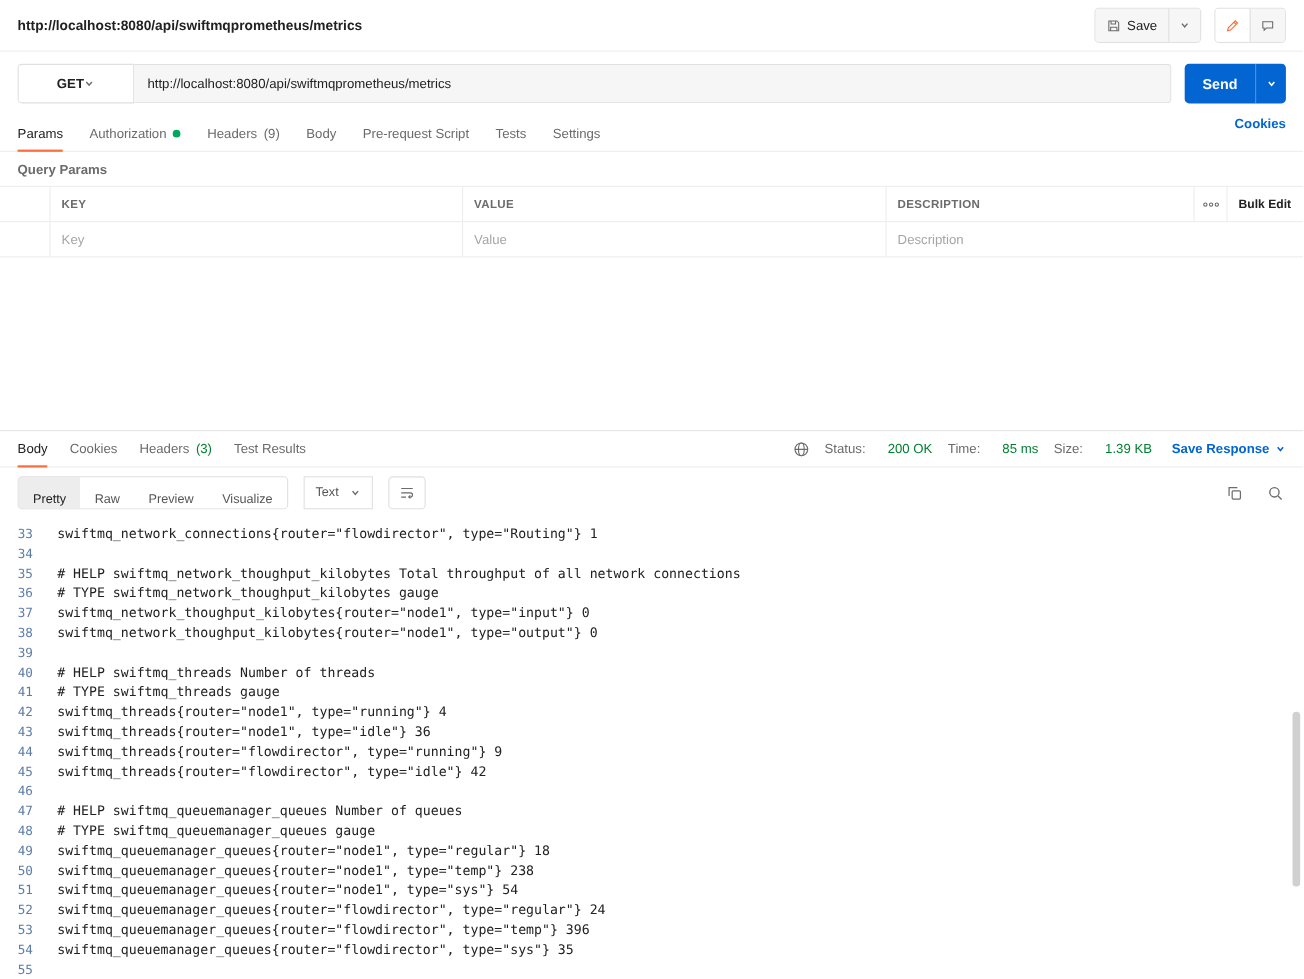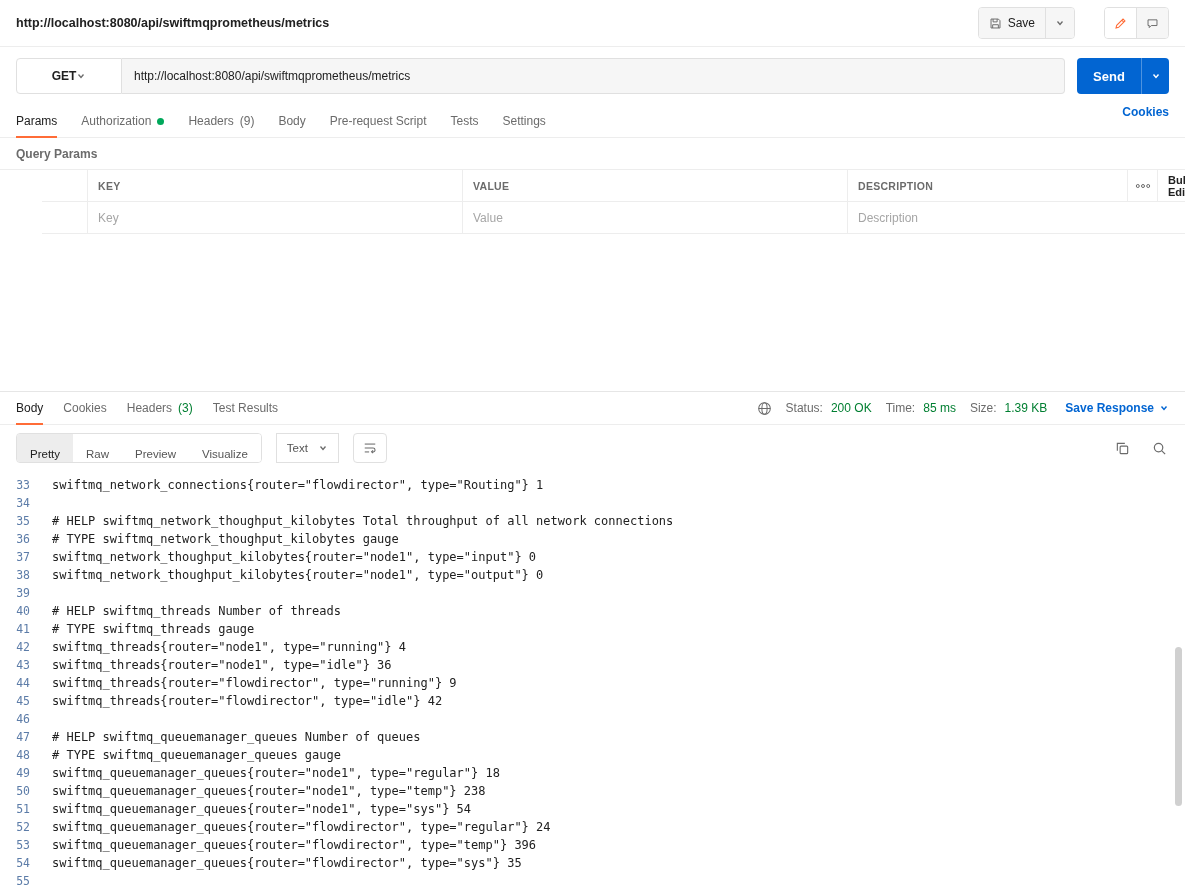--- a/index.html
+++ b/index.html
@@ -3,21 +3,21 @@
 <meta charset="utf-8">
 <style>
   * { margin:0; padding:0; box-sizing:border-box; }
   html,body { background:#fff; }
   body { font-family:"Liberation Sans", sans-serif; color:#212121; }
   .app { position:relative; width:1185px; height:890px; background:#fff; overflow:hidden; display:flex; flex-direction:column; }
 
   
   .topbar { height:47px; flex:0 0 47px; display:flex; align-items:center; padding:0 16px; border-bottom:1px solid #EDEDED; }
   .topbar-title { font-size:12.5px; font-weight:700; color:#212121; }
-  .topbar-right { margin-left:auto; display:flex; gap:29px; }
+  .topbar-right { margin-left:auto; display:flex; gap:12px; }
   .btn-group { display:flex; border:1px solid #E0E0E0; border-radius:4px; overflow:hidden; }
   .gbtn { display:flex; align-items:center; gap:6px; padding:0 10px; height:30px; background:#F6F6F6; font-size:12px; color:#212121; border:none; cursor:pointer; font-family:inherit; }
   .gbtn + .gbtn { border-left:1px solid #E0E0E0; }
   .gbtn.icon-only { padding:0 9px; }
   .gbtn.cell-white { background:#FFFFFF; }
   .icon { display:inline-flex; align-items:center; justify-content:center; color:#6B6B6B; }
 
   
   .request-row { flex:0 0 58px; display:flex; align-items:center; padding:0 16px; }
   .method-select { width:106px; height:36px; border:1px solid #E0E0E0; border-radius:4px 0 0 4px; display:flex; align-items:center; justify-content:center; padding:0 12px; font-size:12px; font-weight:600; background:#fff; cursor:pointer; }
@@ -33,21 +33,21 @@
   .tab.active { color:#212121; }
   .tab.active::after { content:""; position:absolute; left:0; right:0; bottom:-1px; height:2px; background:var(--accent-orange,#FF6C37); }
   .tab .count { color:#6B6B6B; }
   .tab .count.green { color:var(--success-green,#007F31); }
   .dot { width:7px; height:7px; border-radius:50%; background:var(--auth-dot-green,#00A85B); }
   .cookies-link { margin-left:auto; color:var(--primary-blue,#0265D2); font-size:12px; font-weight:600; cursor:pointer; }
 
   
   .qp-label-row { flex:0 0 31px; display:flex; align-items:center; padding:0 16px; }
   .qp-label { font-size:12px; font-weight:600; color:#6B6B6B; }
-  .param-table { flex:0 0 65px; border-top:1px solid #EDEDED; font-size:12px;padding-left:42px; }
+  .param-table { flex:0 0 65px; border-top:1px solid #EDEDED; font-size:12px; }
   .pt-row { display:flex; align-items:stretch; border-bottom:1px solid #EDEDED; }
   .pt-row.header { height:32px; }
   .pt-row.input { height:32px; }
   .pt-cell { display:flex; align-items:center; padding:0 10px; border-left:1px solid #EDEDED; overflow:hidden; }
   .pt-cell.first { border-left:none; }
   .c-handle { width:45px; }
   .c-key { width:375px; }
   .c-value { width:385px; }
   .c-desc { width:280px; }
   .c-desc-grow { flex:1; }
@@ -57,21 +57,21 @@
   .pt-input { width:100%; border:none; background:transparent; font-size:12px; color:#212121; outline:none; font-family:inherit; }
   .pt-input::placeholder { color:#A6A6A6; }
 
   .spacer { flex:1 1 auto; }
 
   
   .response-section { flex:0 0 490px; display:flex; flex-direction:column; border-top:1px solid #E6E6E6; }
   .resp-tabs-row { flex:0 0 33px; display:flex; align-items:center; padding:0 16px; border-bottom:1px solid #EDEDED; }
   .resp-tabs-row .tab { margin-right:20px; }
   .resp-meta { margin-left:auto; display:flex; align-items:center; gap:14px; font-size:12px; }
-  .meta-item { display:flex; align-items:center; gap:8px; white-space:nowrap; }
+  .meta-item { display:flex; align-items:center; gap:20px; white-space:nowrap; }
   .meta-label { color:#6B6B6B; }
   .meta-value { color:var(--success-green,#007F31); }
   .save-response { display:flex; align-items:center; gap:5px; color:var(--primary-blue,#0265D2); font-weight:600; cursor:pointer; margin-left:4px; }
   .save-response .icon { color:var(--primary-blue,#0265D2); }
 
   .resp-toolbar { flex:0 0 46px; display:flex; align-items:center; padding:0 16px; }
   .view-group { display:flex; align-items:center; border:1px solid #E0E0E0; border-radius:4px; overflow:hidden; height:30px; background:#fff; }
   .view-btn { height:100%; padding:15px 13px; background:#fff; border:none; font-size:11.5px; color:#555; cursor:pointer; font-family:inherit; }
   .view-btn.active { background:#EDEDED; color:#212121; }
   .format-select { margin-left:14px; height:30px; border:1px solid #E0E0E0; border-radius:0; display:flex; align-items:center; gap:10px; padding:0 10px; font-size:11.5px; color:#555; cursor:pointer; background:#fff; }

